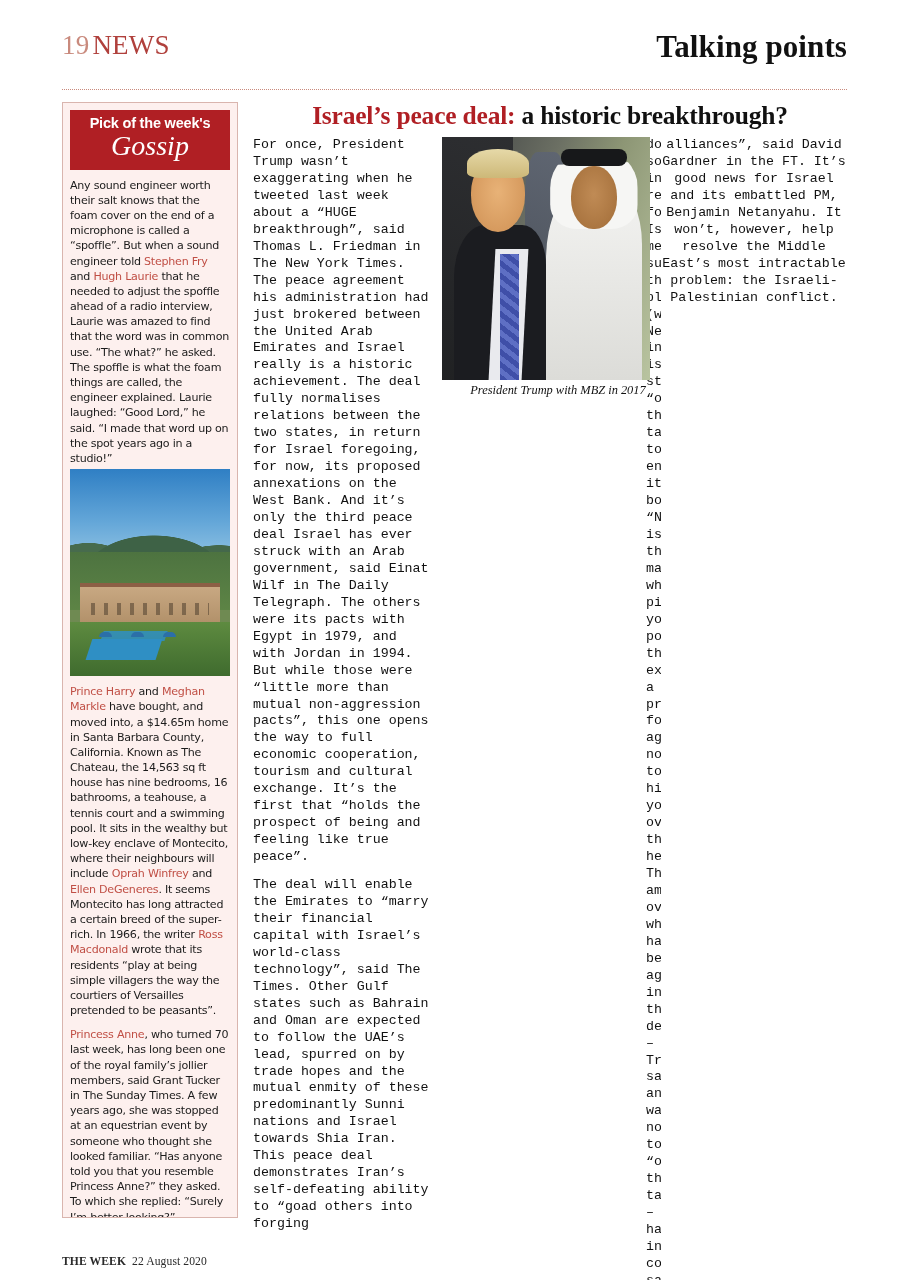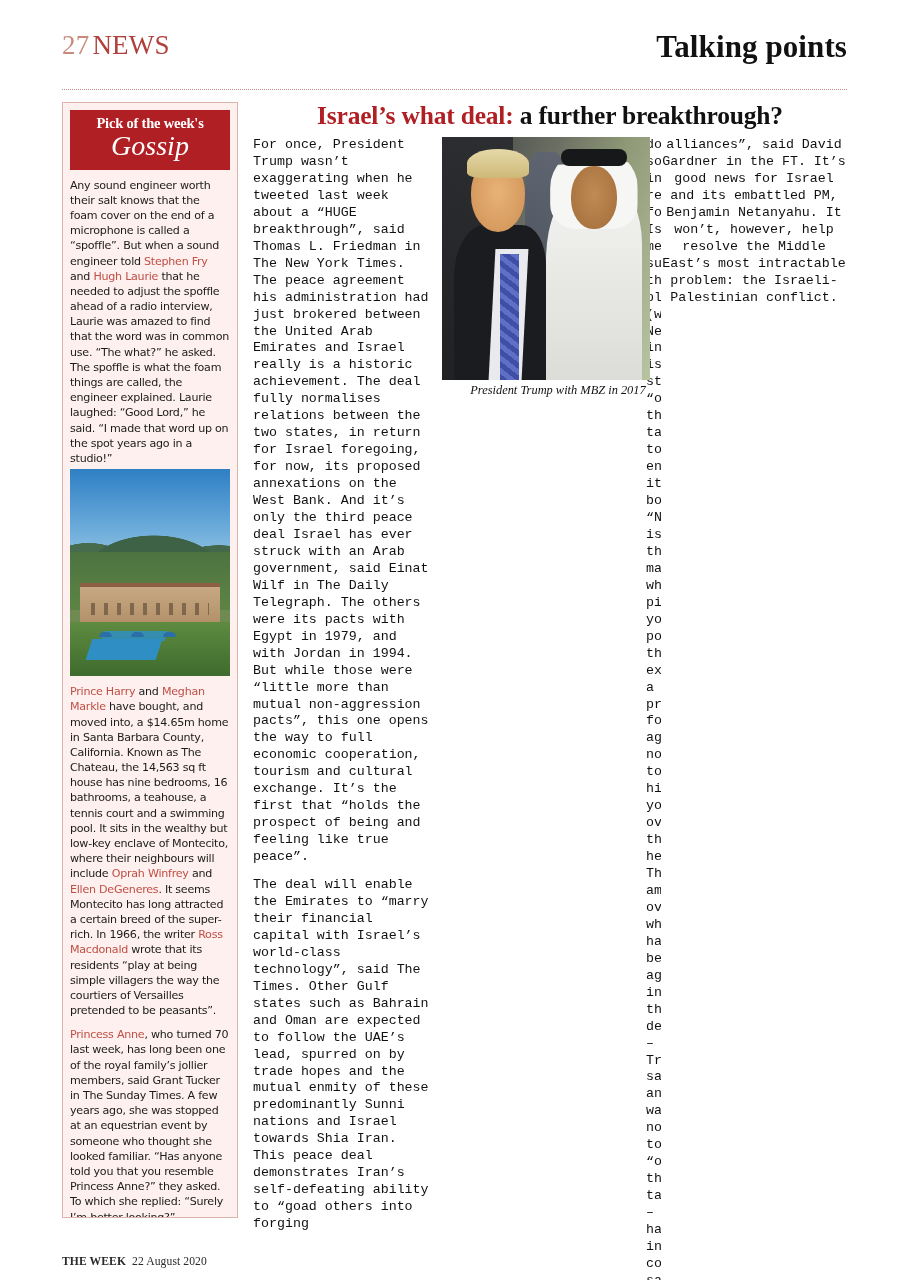--- a/index.html
+++ b/index.html
@@ -66,21 +66,21 @@
     height: 1116px;
     overflow: hidden;
   }
   .gossip-head {
     background: #b01f24;
     color: #fff;
     text-align: center;
     padding: 6px 4px 9px 4px;
   }
   .gossip-head .pick {
-    font-family: Liberation Serif, serif;
+    font-family: Liberation Sans, sans-serif;
     font-weight: 700;
     font-size: 14.5px;
     letter-spacing: -.2px;
     line-height: 1.1;
   }
   .gossip-head .gossip {
     font-family: Liberation Serif, serif;
     font-style: italic;
     font-size: 28px;
     line-height: 1.06;
@@ -278,21 +278,21 @@
   }
   .footer .date { font-weight: 400; }
 </style>
 </head>
 <body>
 
 <div class="page">
 
   <div class="masthead">
     <div class="folio">
-      <span class="num">27</span><span>NEWS</span>
+      <span class="num">19</span><span>NEWS</span>
     </div>
     <div class="section-title">Talking points</div>
   </div>
   <hr class="rule-dots">
 
   <div class="body-wrap">
 
     <aside class="sidebar">
       <div class="gossip-head">
         <div class="pick">Pick of the week's</div>
@@ -318,21 +318,21 @@
 
       <div class="gossip-body">
         <p><span class="nm">Prince Harry</span><span> and </span><span class="nm">Meghan Markle</span><span> have bought, and moved into, a $14.65m home in Santa Barbara County, California. Known as The Chateau, the 14,563 sq ft house has nine bedrooms, 16 bathrooms, a teahouse, a tennis court and a swimming pool. It sits in the wealthy but low-key enclave of Montecito, where their neighbours will include </span><span class="nm">Oprah Winfrey</span><span> and </span><span class="nm">Ellen DeGeneres</span><span>. It seems Montecito has long attracted a certain breed of the super-rich. In 1966, the writer </span><span class="nm">Ross Macdonald</span><span> wrote that its residents “play at being simple villagers the way the courtiers of Versailles pretended to be peasants”.</span></p>
         <p><span class="nm">Princess Anne</span><span>, who turned 70 last week, has long been one of the royal family’s jollier members, said Grant Tucker in The Sunday Times. A few years ago, she was stopped at an equestrian event by someone who thought she looked familiar. “Has anyone told you that you resemble Princess Anne?” they asked. To which she replied: “Surely I’m better-looking?”</span></p>
       </div>
     </aside>
 
     <main class="main">
 
       <section>
-        <h1 class="art-head"><span class="red">Israel’s what deal:</span><span> a further breakthrough?</span></h1>
+        <h1 class="art-head"><span class="red">Israel’s peace deal:</span><span> a historic breakthrough?</span></h1>
 
         <div class="israel-zone">
 
           <div class="photo-trump">
             <div class="pt-bg"></div>
             <div class="pt-dark"></div>
             <div class="pt-bgman"></div>
             <div class="pt-robe"></div>
             <div class="pt-kef"></div>
             <div class="pt-face2"></div>

